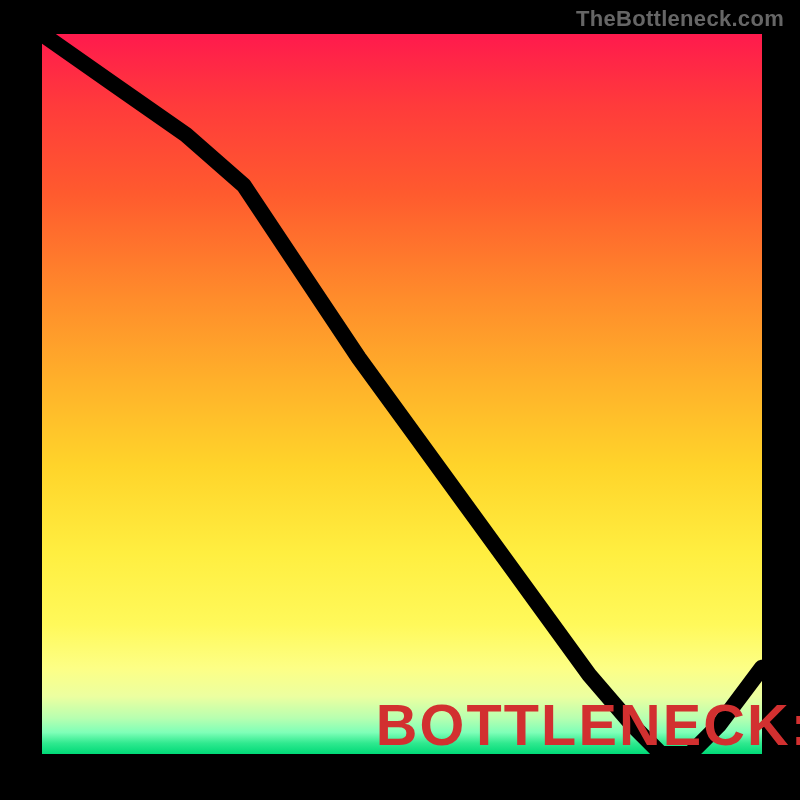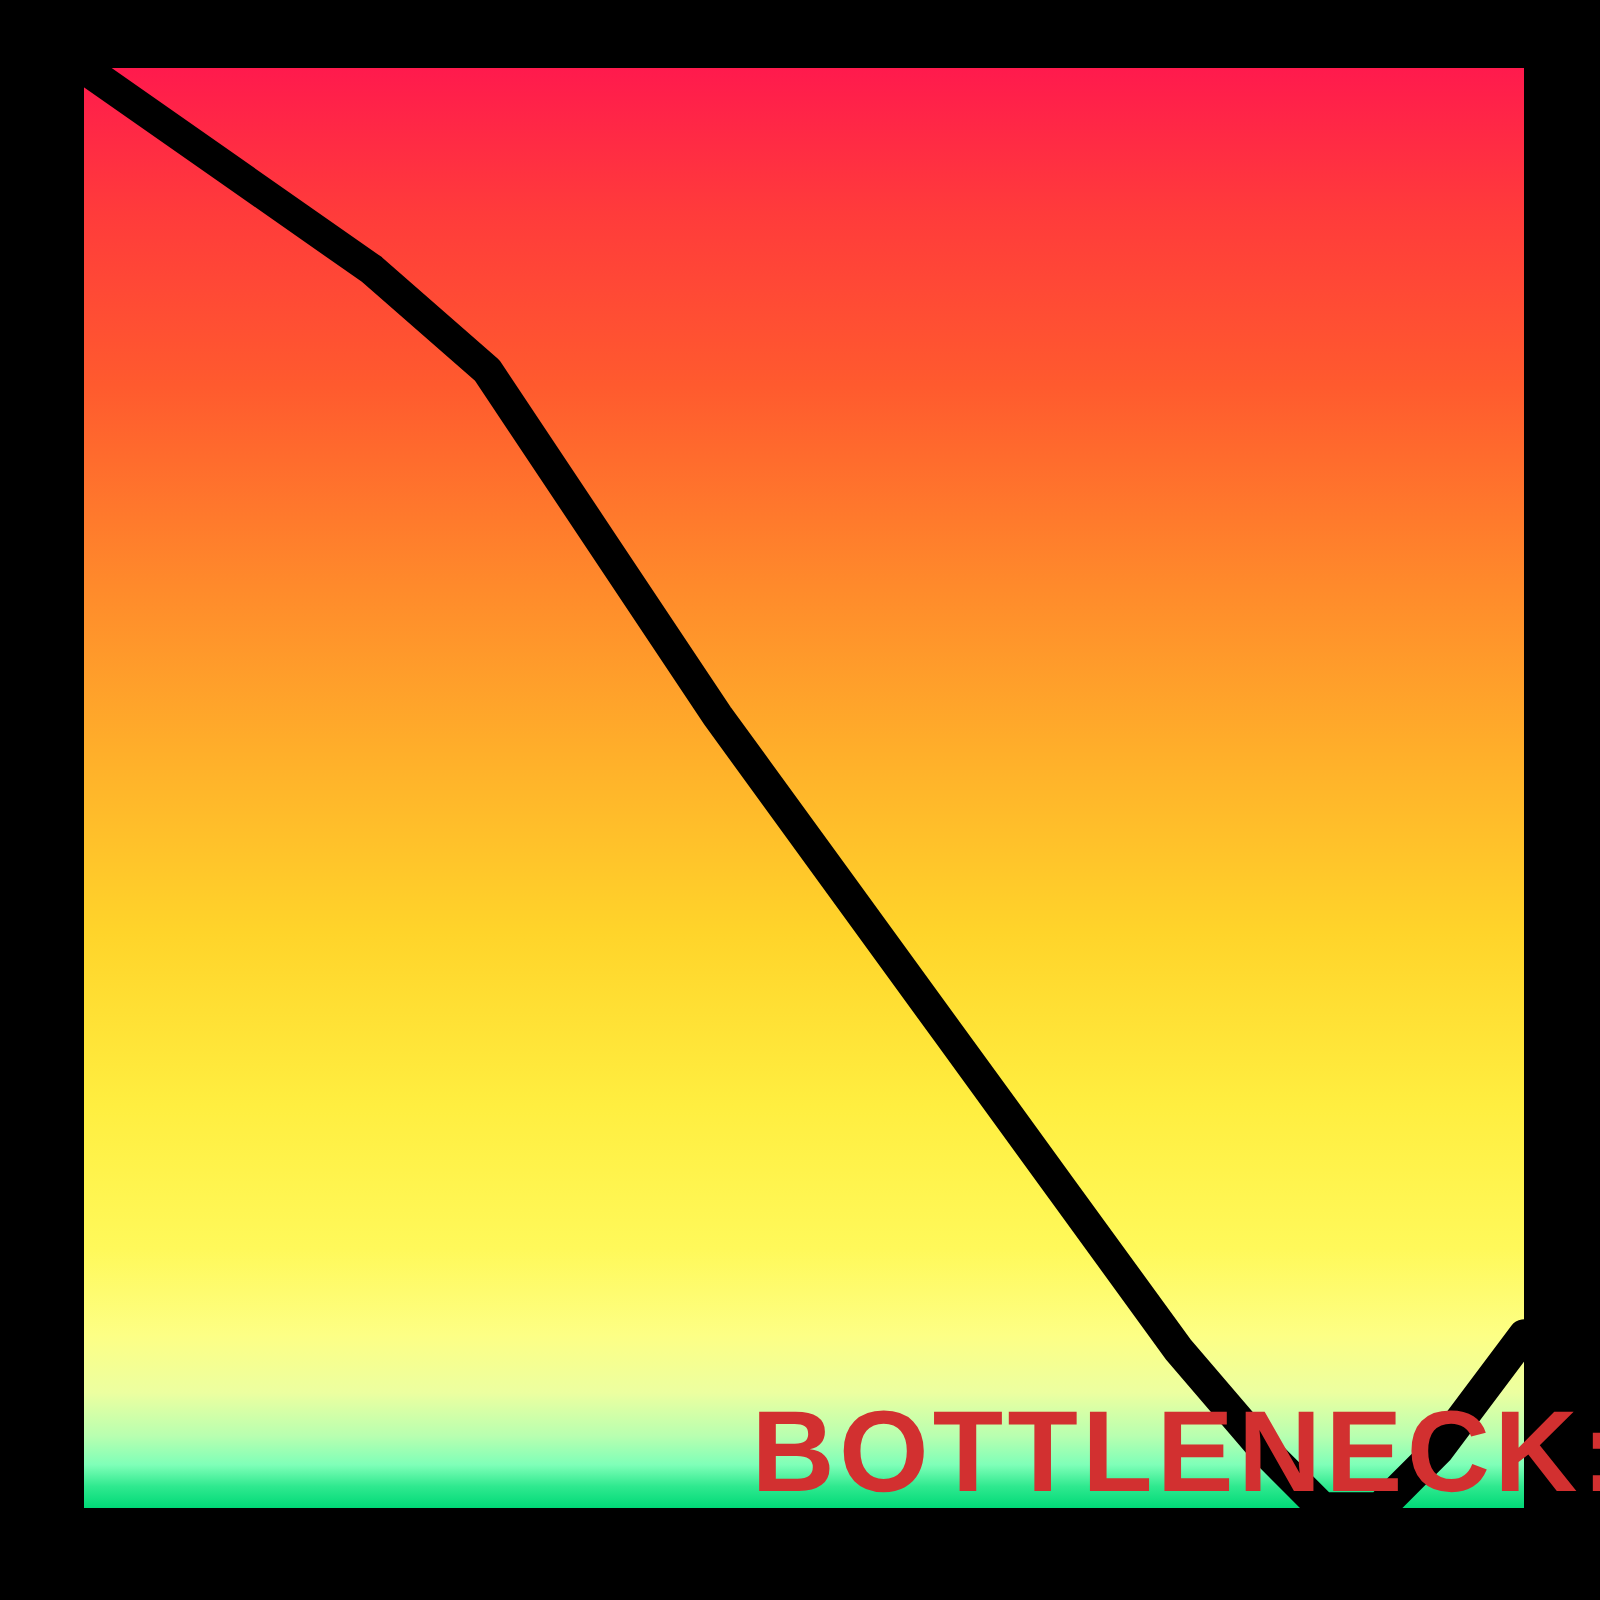--- a/index.html
+++ b/index.html
@@ -70,20 +70,21 @@
     font-size: 8px;
     font-weight: 700;
     letter-spacing: 0.3px;
     text-anchor: middle;
   }
 </style>
 </head>
 <body>
 
 <div class="frame">
+  <div class="watermark">TheBottleneck.com</div>
 
   <div class="plot-area">
     <svg viewBox="0 0 100 100" preserveAspectRatio="none">
       <path id="series-path" class="series-path" d="M0.00 0.00 L10.00 7.00 L20.00 14.00 L28.00 21.00 L36.00 33.00 L44.00 45.00 L52.00 56.00 L60.00 67.00 L68.00 78.00 L76.00 89.00 L82.00 96.00 L86.00 100.00 L90.00 100.00 L94.00 96.00 L100.00 88.00"></path>
     </svg>
     <svg viewBox="0 0 100 100" preserveAspectRatio="xMidYMid meet" style="pointer-events:none">
       <text id="anno-text" class="annotation" x="84.00" y="98.80">BOTTLENECK: 0%</text>
     </svg>
   </div>
 </div>

